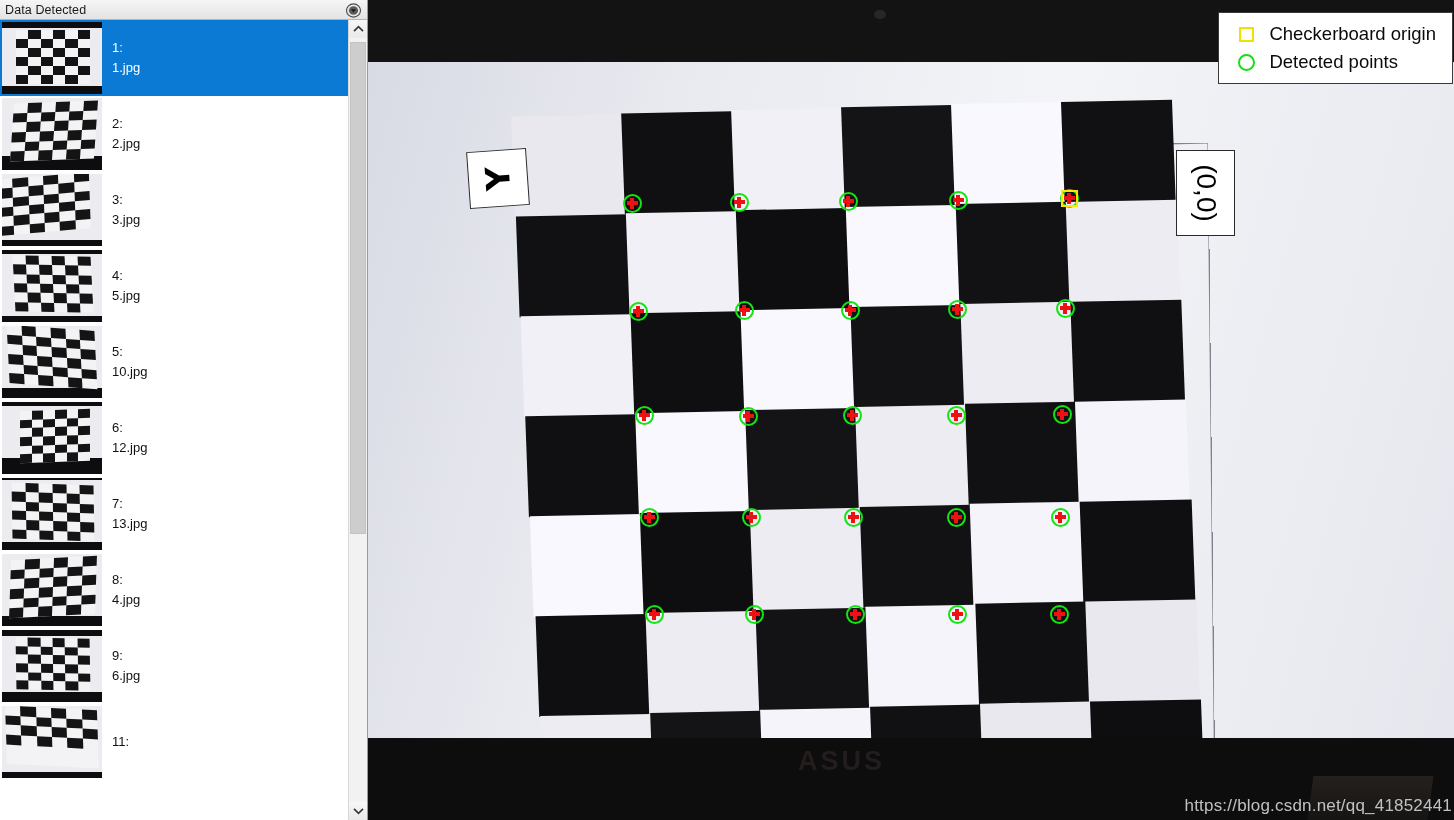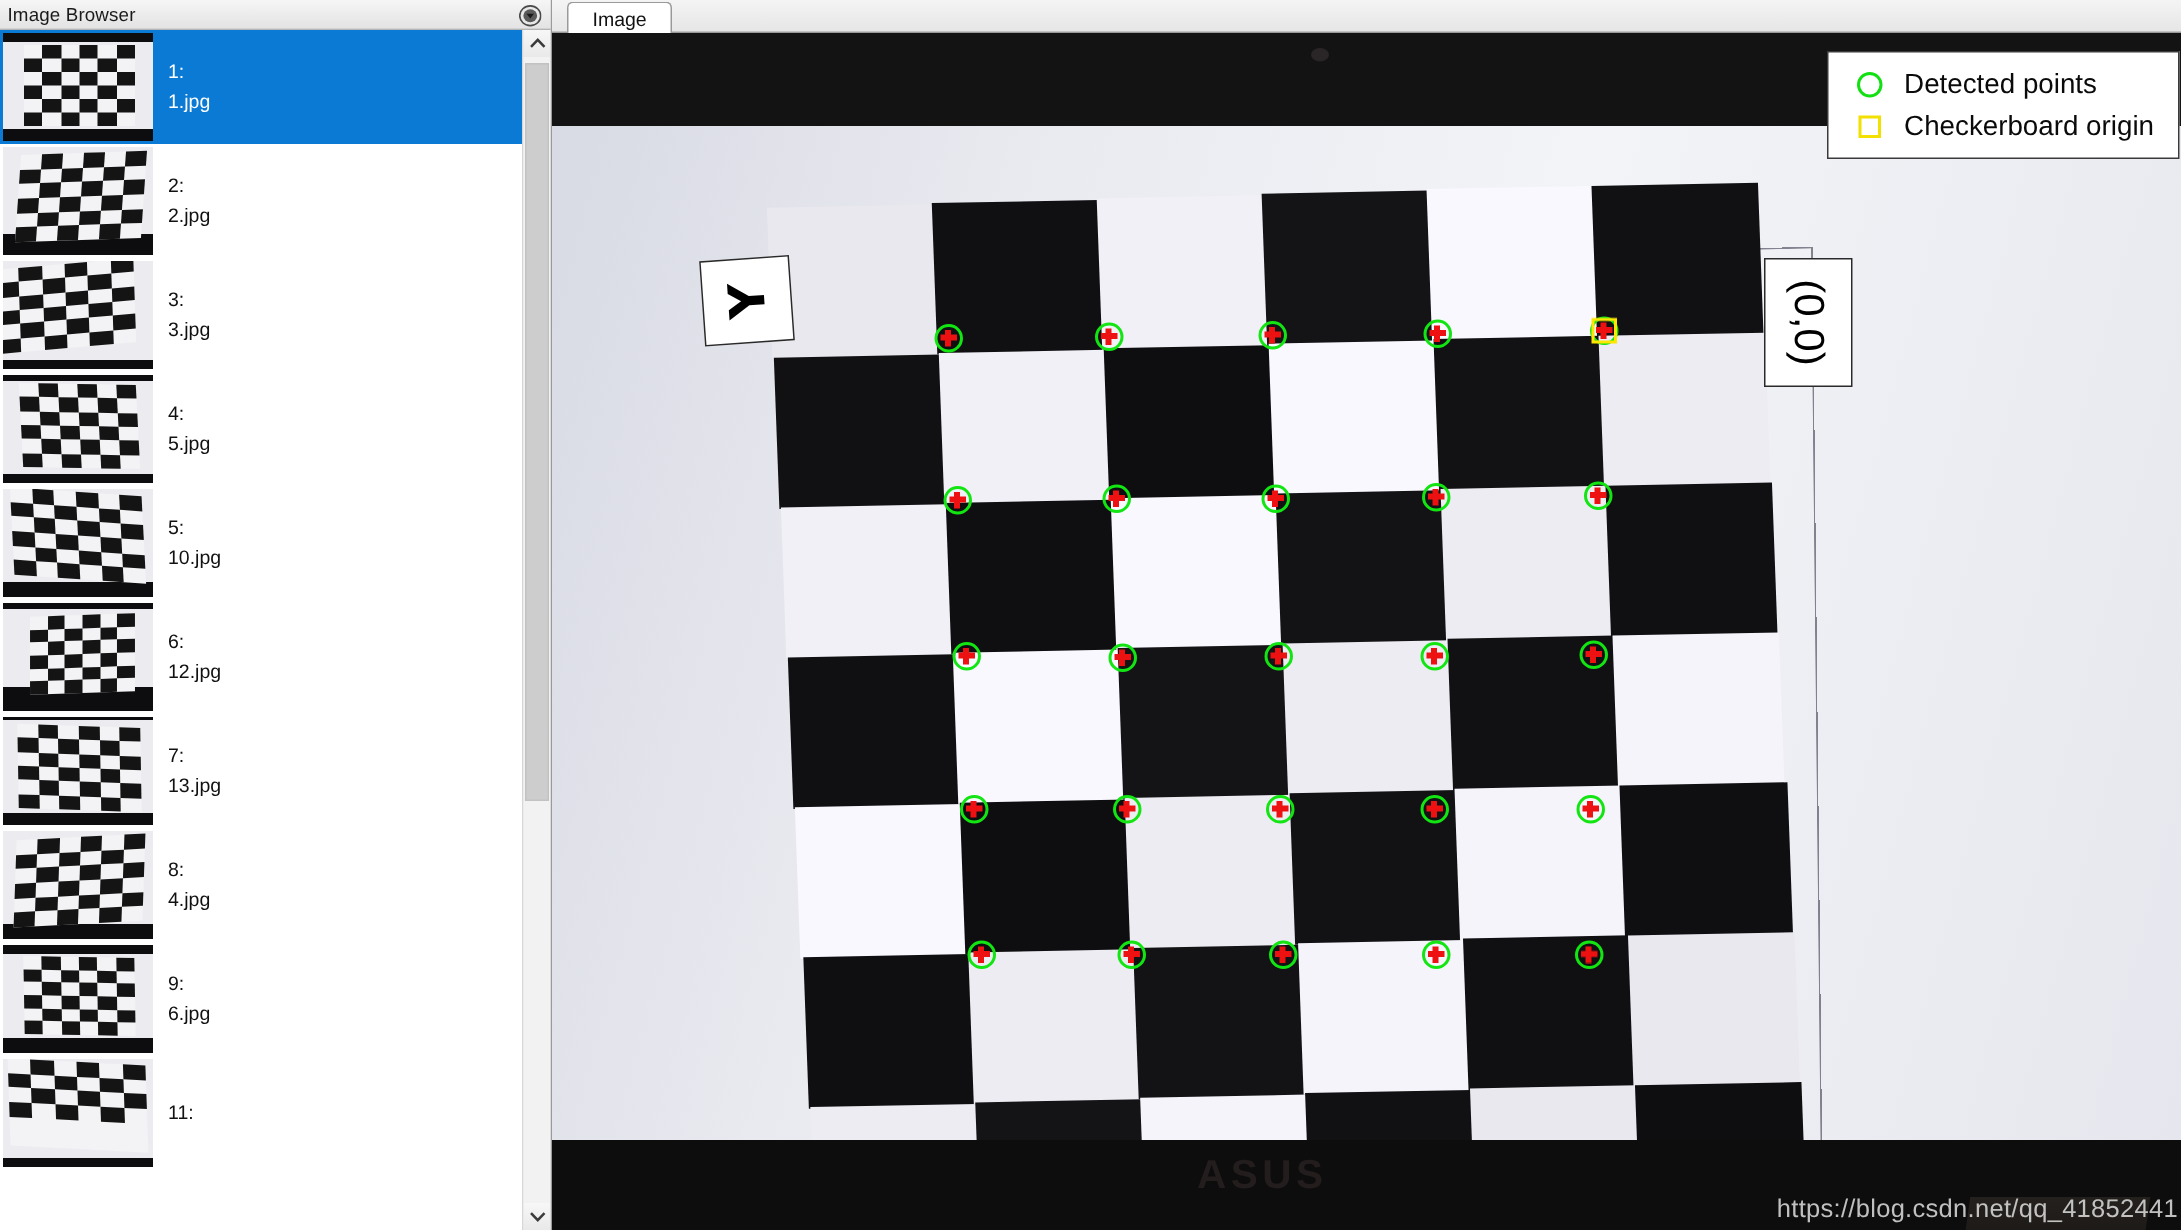--- a/index.html
+++ b/index.html
@@ -264,21 +264,21 @@
   }
 </style>
 </head>
 <body>
 
 <div id="app">
 
   <div id="left-panel">
 
     <div id="db-header">
-      <span id="db-title">Image Browser</span>
+      <span id="db-title">Data Detected</span>
       <span id="db-collapse">
         <svg width="15" height="15" viewBox="0 0 15 15">
           <ellipse cx="7.5" cy="7.5" rx="7" ry="6.6" fill="#e8e8e8" stroke="#4a4a4a" stroke-width="1.1"></ellipse>
           <ellipse cx="7.5" cy="7.5" rx="4.6" ry="4.3" fill="#5a5a5a"></ellipse>
           <path d="M5 6.2 L7.5 9.4 L10 6.2 Z" fill="#1a1a1a"></path>
         </svg>
       </span>
     </div>
 
     <div id="db-body">
@@ -583,25 +583,20 @@
             <path d="M1 1.8 L5.5 6.4 L10 1.8" fill="none" stroke="#3b3b3b" stroke-width="1.7"></path>
           </svg>
         </div>
       </div>
 
     </div>
   </div>
 
   <div id="right-panel">
 
-    <div id="tabstrip">
-      <div id="tab-image">
-        <span>Image</span>
-      </div>
-    </div>
 
     <div id="image-canvas">
 
       <div class="ph" id="ph-bezel-top">
         <div id="ph-cam"></div>
       </div>
       <div class="ph" id="ph-screen">
         <div id="paper"></div>
         <div id="paper-outline"></div>
         <div id="board-wrap">
@@ -689,28 +684,28 @@
           <div class="pt" style="left: 386px; top: 614px;"></div>
           <div class="pt" style="left: 487px; top: 614px;"></div>
           <div class="pt" style="left: 589px; top: 614px;"></div>
           <div class="pt" style="left: 691px; top: 614px;"></div>
           <div class="origin-sq" style="left: 701px; top: 198px;"></div>
         </div>
 
       <div id="legend">
           <div class="lg-row">
             <div class="lg-mark">
-              <div class="lg-circle"></div>
-            </div>
-            <div class="lg-text">Detected points</div>
+              <div class="lg-square"></div>
+            </div>
+            <div class="lg-text">Checkerboard origin</div>
           </div>
           <div class="lg-row">
             <div class="lg-mark">
-              <div class="lg-square"></div>
-            </div>
-            <div class="lg-text">Checkerboard origin</div>
+              <div class="lg-circle"></div>
+            </div>
+            <div class="lg-text">Detected points</div>
           </div>
         </div>
 
       <div id="watermark">https://blog.csdn.net/qq_41852441</div>
     </div>
   </div>
 </div>
 
 </body></html>

